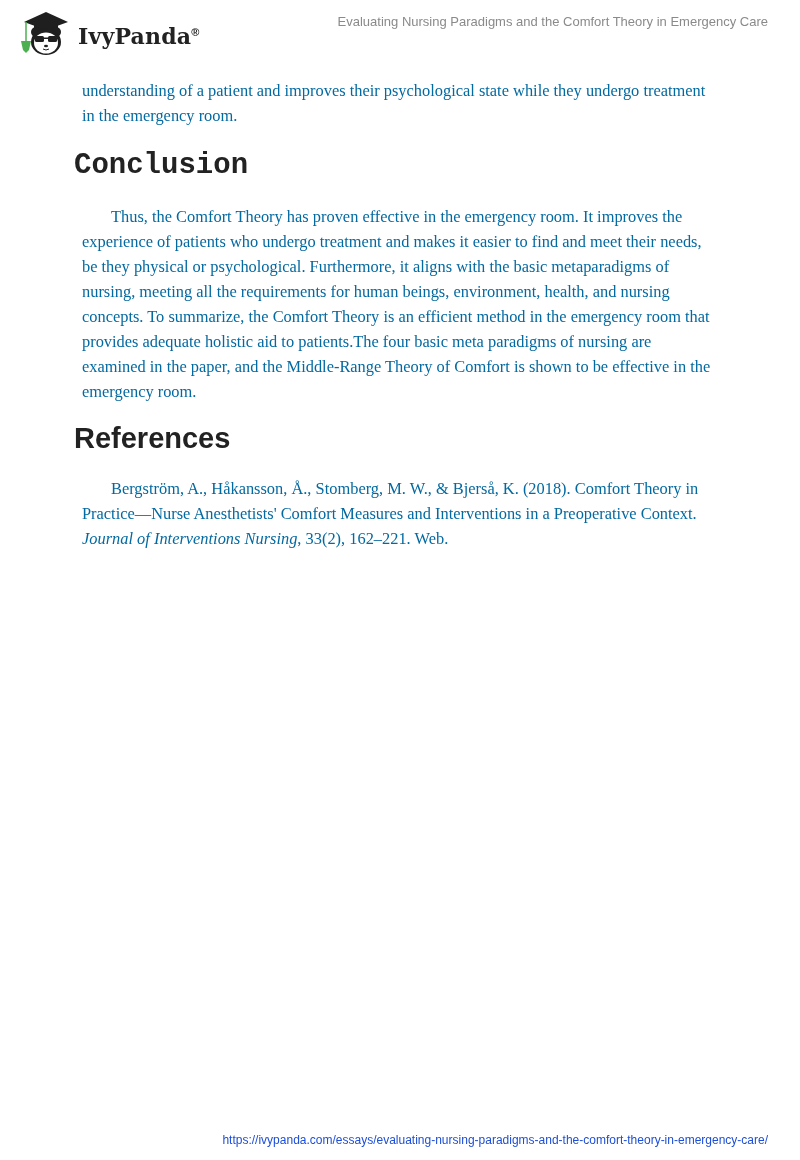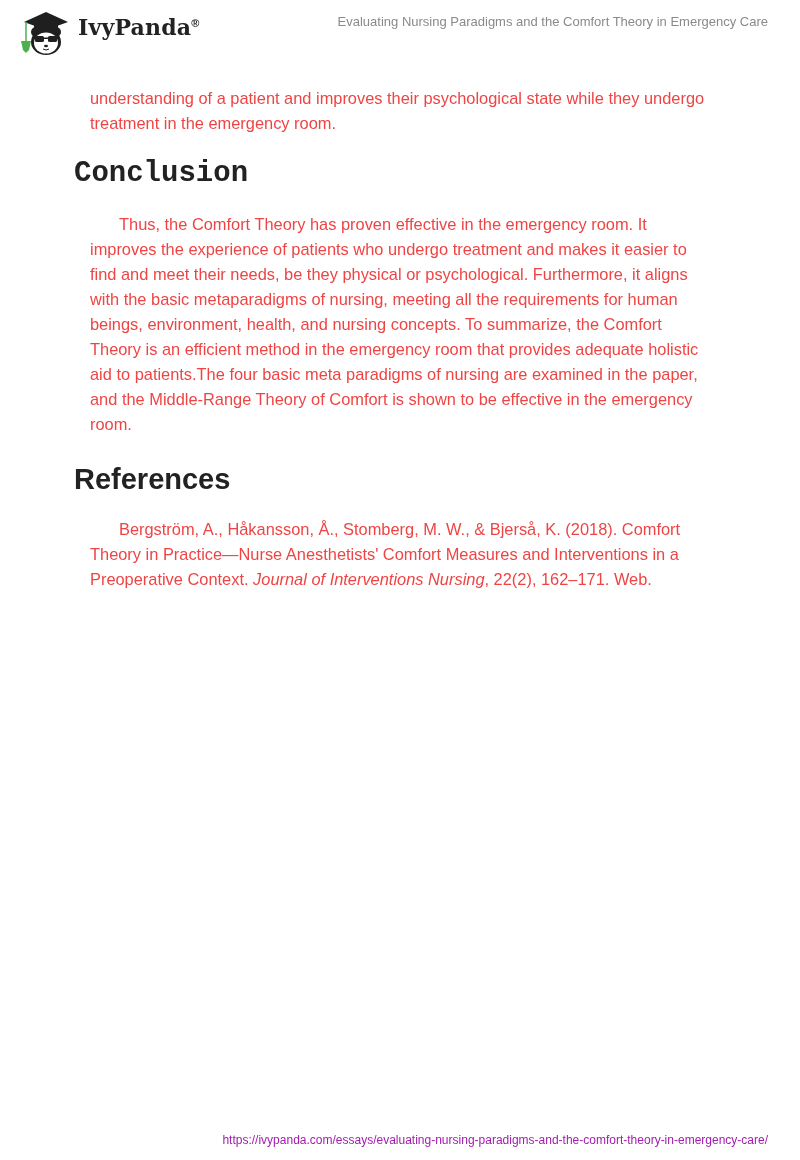--- a/index.html
+++ b/index.html
@@ -19,20 +19,21 @@
       position: absolute;
       left: 0; top: 0;
       width: 800px;
       height: 62px;
     }
     .logo {
       position: absolute;
       left: 16px;
       top: 8px;
       display: flex;
+      align-items: center;
     }
     .logo-mark {
       width: 58px;
       height: 50px;
       position: relative;
     }
     .logo-text {
       font-family: "DejaVu Serif", serif;
       font-weight: bold;
       font-size: 22px;
@@ -56,42 +57,43 @@
     }
     .content {
       position: absolute;
       left: 74px;
       top: 70px;
       width: 650px;
     }
     p.body {
       font-size: 16.4px;
       line-height: 25px;
-      margin: 16px;
-      color: #ef4444;
+      margin: 8px;
+      color: #0369a1;
+      font-family: Liberation Serif, serif;
     }
     p.indent {
       text-indent: 29px;
     }
     h2 {
       font-size: 29px;
       font-weight: bold;
       margin: 0;
       color: #222;
       line-height: 36px;
     }
     .h-conclusion { margin-top: 20px; margin-bottom: 20px; font-family: Liberation Mono, monospace; }
-    .h-references { margin-top: 24px; margin-bottom: 20px; }
+    .h-references { margin-top: 16px; margin-bottom: 20px; }
     .ref { margin-bottom: 17px; }
     .footer-url {
       position: absolute;
       right: 32px;
       top: 1133px;
       font-size: 12px;
-      color: #a21caf;
+      color: #1d4ed8;
     }
   </style>
 </head>
 <body>
 
 <div class="header">
   <div class="logo">
     <div class="logo-mark">
       <svg width="58" height="50" viewBox="0 0 58 50">
 
@@ -122,16 +124,16 @@
 <div class="content">
   <p class="body">understanding of a patient and improves their psychological state while they undergo treatment in the emergency room.</p>
 
   <h2 class="h-conclusion">Conclusion</h2>
   <p class="body indent">Thus, the Comfort Theory has proven effective in the emergency room. It improves the experience of patients who undergo treatment and makes it easier to find and meet their needs, be they physical or psychological. Furthermore, it aligns with the basic metaparadigms of nursing, meeting all the requirements for human beings, environment, health, and nursing concepts. To summarize, the Comfort Theory is an efficient method in the emergency room that provides adequate holistic aid to patients.The four basic meta paradigms of nursing are examined in the paper, and the Middle-Range Theory of Comfort is shown to be effective in the emergency room.</p>
 
   <h2 class="h-references">References</h2>
 
 
 
-  <p class="body indent ref"><span>Bergström, A., Håkansson, Å., Stomberg, M. W., &amp; Bjerså, K. (2018). Comfort Theory in Practice—Nurse Anesthetists' Comfort Measures and Interventions in a Preoperative Context. </span><em>Journal of Interventions Nursing</em><span>, 22(2), 162–171. Web.</span></p>
+  <p class="body indent ref"><span>Bergström, A., Håkansson, Å., Stomberg, M. W., &amp; Bjerså, K. (2018). Comfort Theory in Practice—Nurse Anesthetists' Comfort Measures and Interventions in a Preoperative Context. </span><em>Journal of Interventions Nursing</em><span>, 33(2), 162–221. Web.</span></p>
 </div>
 
 <div class="footer-url">https://ivypanda.com/essays/evaluating-nursing-paradigms-and-the-comfort-theory-in-emergency-care/</div>
 
 </body></html>

